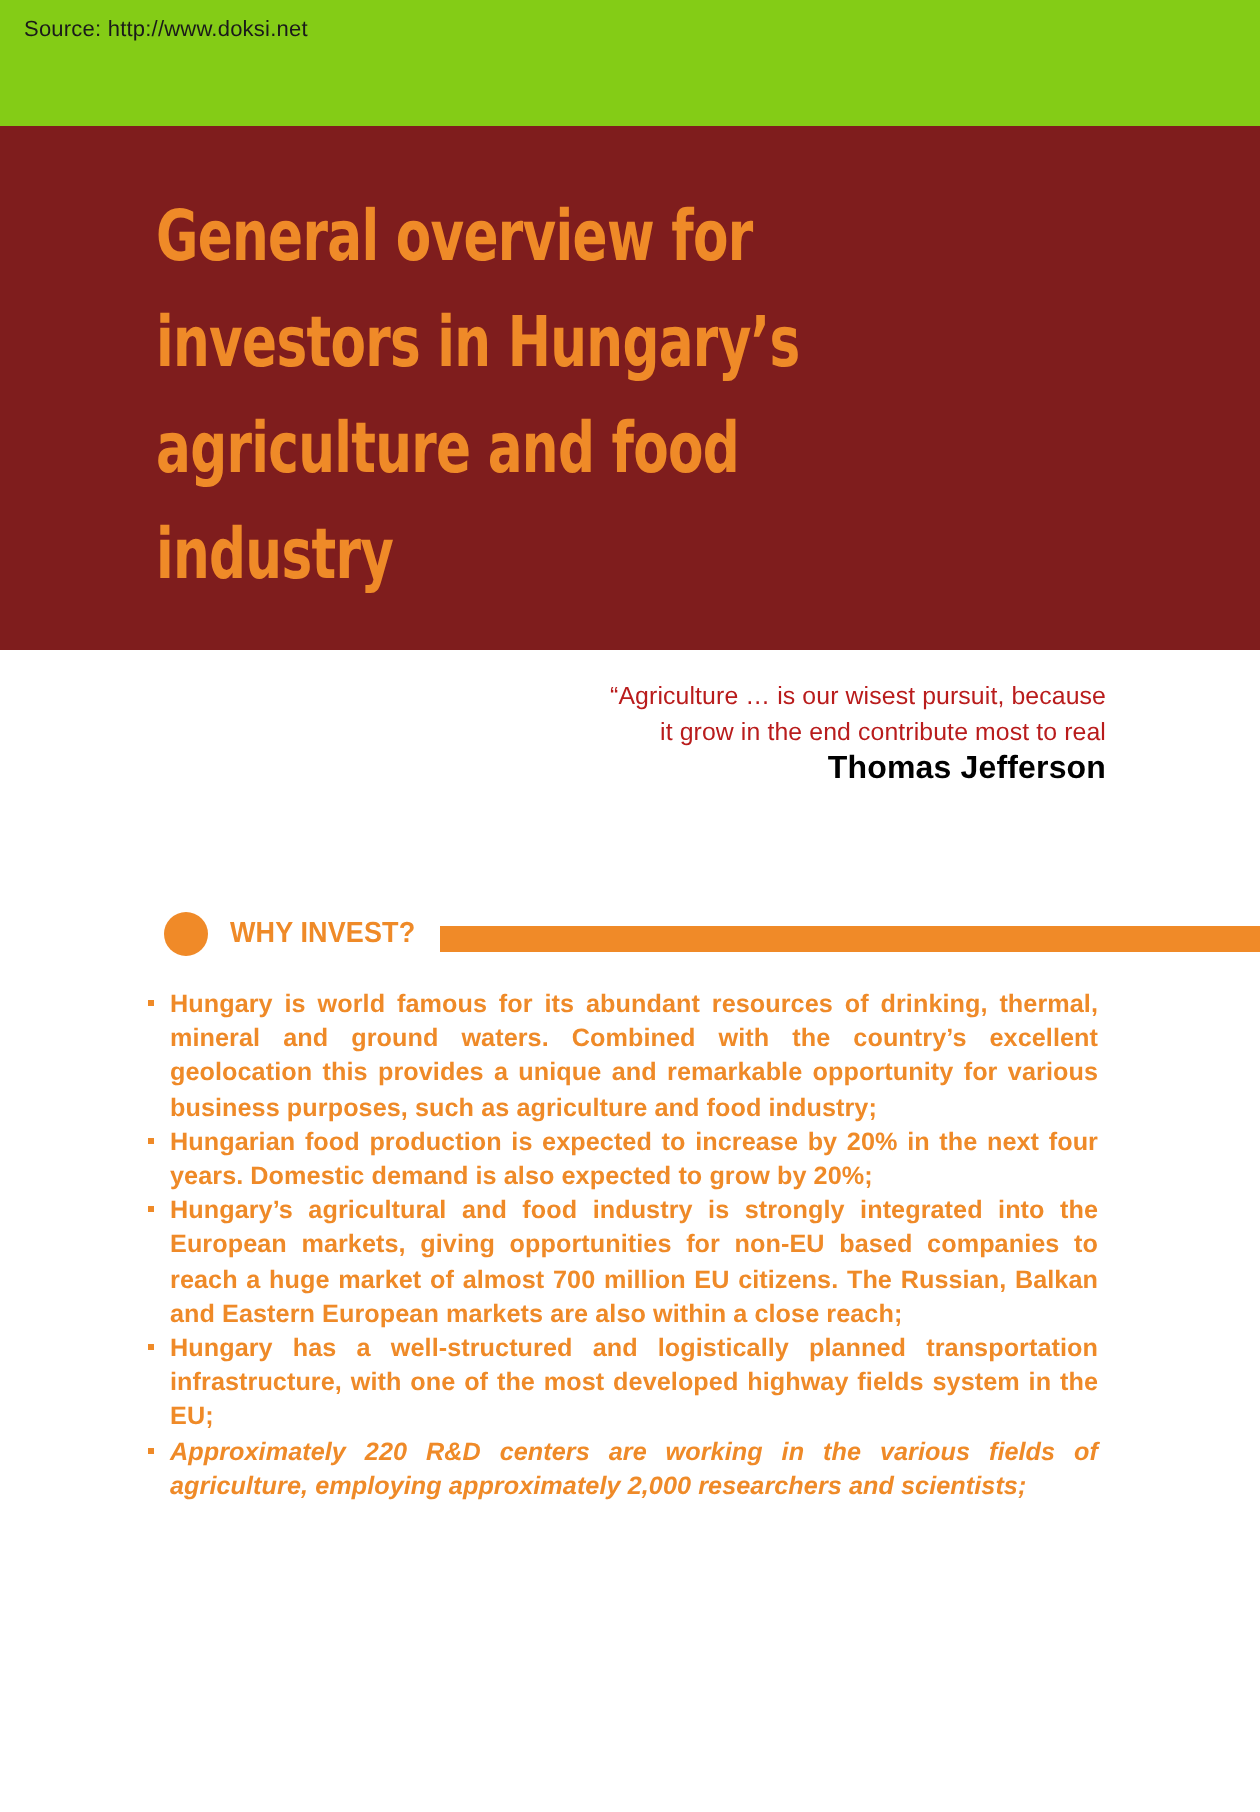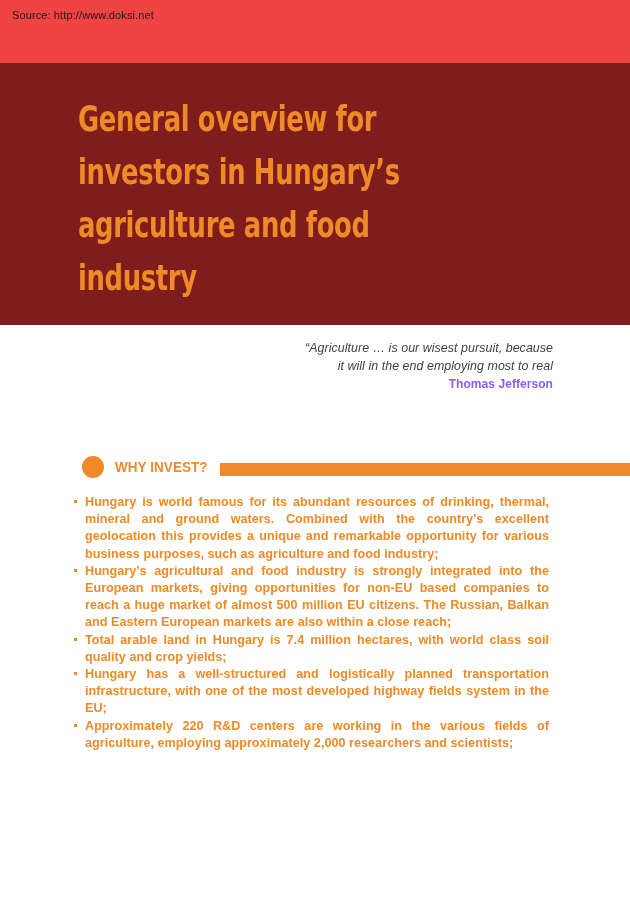--- a/index.html
+++ b/index.html
@@ -13,21 +13,21 @@
     position: relative;
     font-family: "Liberation Sans", sans-serif;
     overflow: hidden;
   }
 
   
   .source-bar {
     position: absolute;
     left: 0; top: 0;
     width: 630px; height: 75px;
-    background: #ef4444;
+    background: #84cc16;
   }
   .source-text {
     position: absolute;
     left: 12px; top: 9px;
     font-family: "Liberation Sans", sans-serif;
     font-size: 11px;
     color: #1a1a1a;
     letter-spacing: 0.01em;
     white-space: nowrap;
   }
@@ -57,31 +57,30 @@
   .quote-block {
     position: absolute;
     left: 213px; top: 340px;
     width: 340px;
     text-align: right;
   }
   .quote-line {
     font-family: "Liberation Sans", sans-serif;
     font-size: 12.4px;
     line-height: 17.5px;
-    color: #404040;
+    color: #b91c1c;
     letter-spacing: 0.005em;
-    font-style: italic;
   }
   .quote-author {
     margin-top: 1px;
     font-family: "Liberation Sans Narrow", "Liberation Sans", sans-serif;
     font-weight: bold;
-    font-size: 12px;
+    font-size: 16px;
     line-height: 17px;
-    color: #8b5cf6;
+    color: #000000;
     letter-spacing: 0.005em;
   }
 
   
   .section-header {
     position: absolute;
     left: 0; top: 452px;
     width: 630px; height: 34px;
   }
   .section-dot {
@@ -135,57 +134,58 @@
     font-size: 12.6px;
     line-height: 17.2px;
     color: #ef8a28;
     text-align: justify;
     letter-spacing: 0.003em;
     -webkit-hyphens: none;
     hyphens: none;
   }
   .bullet-row:last-child .bullet-text {
     text-align: justify;
+    font-style: italic;
   }
 </style>
 </head>
 <body>
 
 <div class="source-bar">
   <div class="source-text">Source: http://www.doksi.net</div>
 </div>
 
 <div class="hero-band">
   <div class="hero-title">General overview for investors in Hungary’s agriculture and food industry</div>
 </div>
 
 <div class="quote-block">
   <div class="quote-line">“Agriculture … is our wisest pursuit, because</div>
-  <div class="quote-line">it will in the end employing most to real</div>
+  <div class="quote-line">it grow in the end contribute most to real</div>
   <div class="quote-author">Thomas Jefferson</div>
 </div>
 
 <div class="section-header">
   <span class="section-dot"></span>
   <span class="section-label">WHY INVEST?</span>
   <span class="section-rule"></span>
 </div>
 
 <div class="bullets">
   <div class="bullet-row">
     <span class="bullet-mark"></span>
     <span class="bullet-text">Hungary is world famous for its abundant resources of drinking, thermal, mineral and ground waters. Combined with the country’s excellent geolocation this provides a unique and remarkable opportunity for various business purposes, such as agriculture and food industry;</span>
   </div>
   <div class="bullet-row">
     <span class="bullet-mark"></span>
-    <span class="bullet-text">Hungary’s agricultural and food industry is strongly integrated into the European markets, giving opportunities for non-EU based companies to reach a huge market of almost 500 million EU citizens. The Russian, Balkan and Eastern European markets are also within a close reach;</span>
+    <span class="bullet-text">Hungarian food production is expected to increase by 20% in the next four years. Domestic demand is also expected to grow by 20%;</span>
   </div>
   <div class="bullet-row">
     <span class="bullet-mark"></span>
-    <span class="bullet-text">Total arable land in Hungary is 7.4 million hectares, with world class soil quality and crop yields;</span>
+    <span class="bullet-text">Hungary’s agricultural and food industry is strongly integrated into the European markets, giving opportunities for non-EU based companies to reach a huge market of almost 700 million EU citizens. The Russian, Balkan and Eastern European markets are also within a close reach;</span>
   </div>
   <div class="bullet-row">
     <span class="bullet-mark"></span>
     <span class="bullet-text">Hungary has a well-structured and logistically planned transportation infrastructure, with one of the most developed highway fields system in the EU;</span>
   </div>
   <div class="bullet-row">
     <span class="bullet-mark"></span>
     <span class="bullet-text">Approximately 220 R&amp;D centers are working in the various fields of agriculture, employing approximately 2,000 researchers and scientists;</span>
   </div>
 </div>

